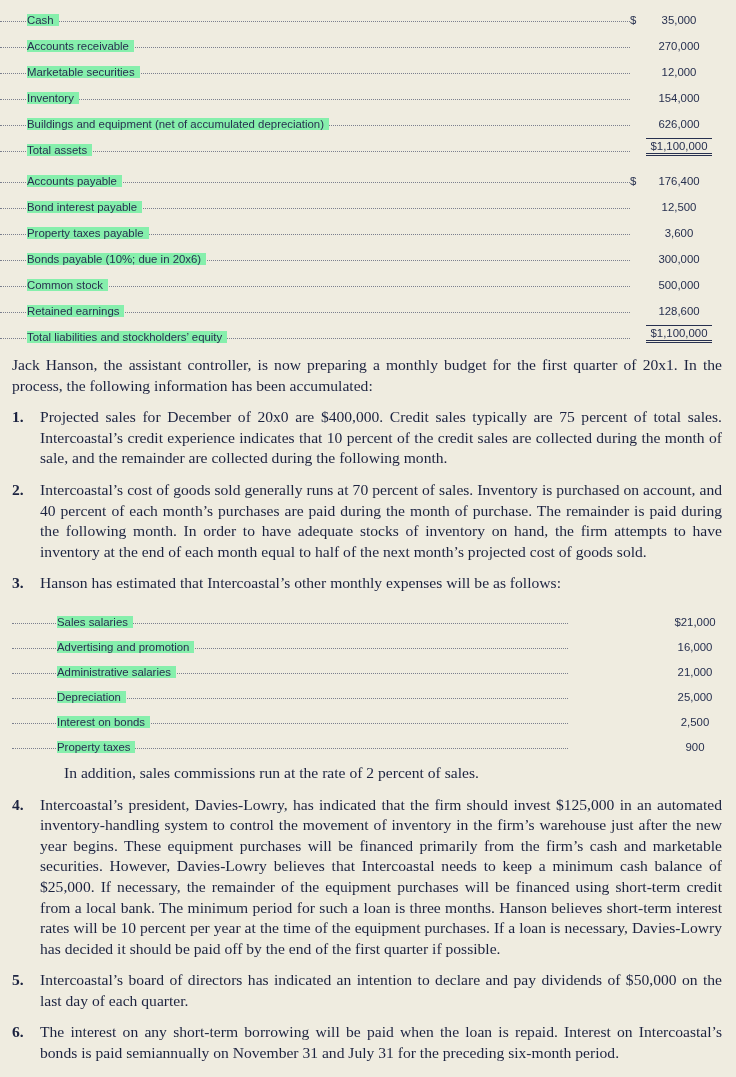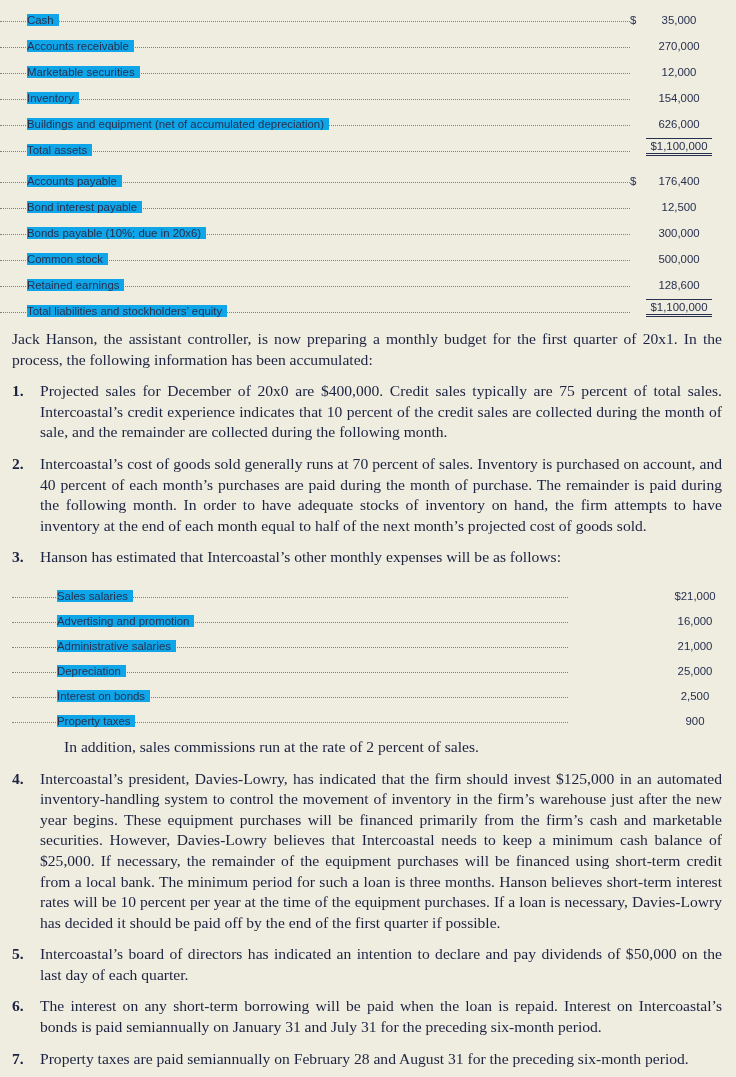--- a/index.html
+++ b/index.html
@@ -55,21 +55,21 @@
     z-index: 0;
   }
   .leader-line {
     display: block;
     width: 100%;
     border-bottom: 1px dotted #7b7f8e;
   }
   .label-text {
     position: relative;
     z-index: 1;
-    background: #0ea5e9;
+    background: #86efac;
     padding-right: 5px;
   }
 
   .cell-cur {
     width: 16px;
     text-align: left;
     padding-left: 6px;
   }
   .cell-num {
     width: 72px;
@@ -220,20 +220,27 @@
         <tr class="row">
           <td class="cell-label"><span class="leader">
               <span class="leader-line"></span>
             </span><span class="label-text">Bond interest payable</span></td>
           <td class="cell-cur"></td>
           <td class="cell-num"><span class="num-box">12,500</span></td>
         </tr>
         <tr class="row">
           <td class="cell-label"><span class="leader">
               <span class="leader-line"></span>
+            </span><span class="label-text">Property taxes payable</span></td>
+          <td class="cell-cur"></td>
+          <td class="cell-num"><span class="num-box">3,600</span></td>
+        </tr>
+        <tr class="row">
+          <td class="cell-label"><span class="leader">
+              <span class="leader-line"></span>
             </span><span class="label-text">Bonds payable (10%; due in 20x6)</span></td>
           <td class="cell-cur"></td>
           <td class="cell-num"><span class="num-box">300,000</span></td>
         </tr>
         <tr class="row">
           <td class="cell-label"><span class="leader">
               <span class="leader-line"></span>
             </span><span class="label-text">Common stock</span></td>
           <td class="cell-cur"></td>
           <td class="cell-num"><span class="num-box">500,000</span></td>
@@ -319,21 +326,21 @@
       <li class="prose">
         <span class="marker">4.</span>
         <span class="item-body">Intercoastal’s president, Davies-Lowry, has indicated that the firm should invest $125,000 in an automated inventory-handling system to control the movement of inventory in the firm’s warehouse just after the new year begins. These equipment purchases will be financed primarily from the firm’s cash and marketable securities. However, Davies-Lowry believes that Intercoastal needs to keep a minimum cash balance of $25,000. If necessary, the remainder of the equipment purchases will be financed using short-term credit from a local bank. The minimum period for such a loan is three months. Hanson believes short-term interest rates will be 10 percent per year at the time of the equipment purchases. If a loan is necessary, Davies-Lowry has decided it should be paid off by the end of the first quarter if possible.</span>
       </li>
       <li class="prose">
         <span class="marker">5.</span>
         <span class="item-body">Intercoastal’s board of directors has indicated an intention to declare and pay dividends of $50,000 on the last day of each quarter.</span>
       </li>
       <li class="prose">
         <span class="marker">6.</span>
-        <span class="item-body">The interest on any short-term borrowing will be paid when the loan is repaid. Interest on Intercoastal’s bonds is paid semiannually on January 31 and July 31 for the preceding six-month period.</span>
+        <span class="item-body">The interest on any short-term borrowing will be paid when the loan is repaid. Interest on Intercoastal’s bonds is paid semiannually on November 31 and July 31 for the preceding six-month period.</span>
       </li>
       <li class="prose">
         <span class="marker">7.</span>
         <span class="item-body">Property taxes are paid semiannually on February 28 and August 31 for the preceding six-month period.</span>
       </li>
     </ol>
 
 </div>
 
 </body></html>

